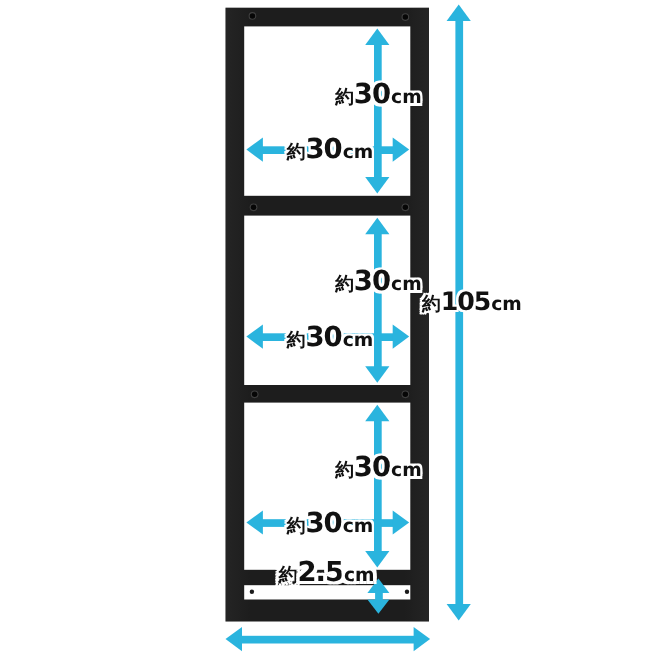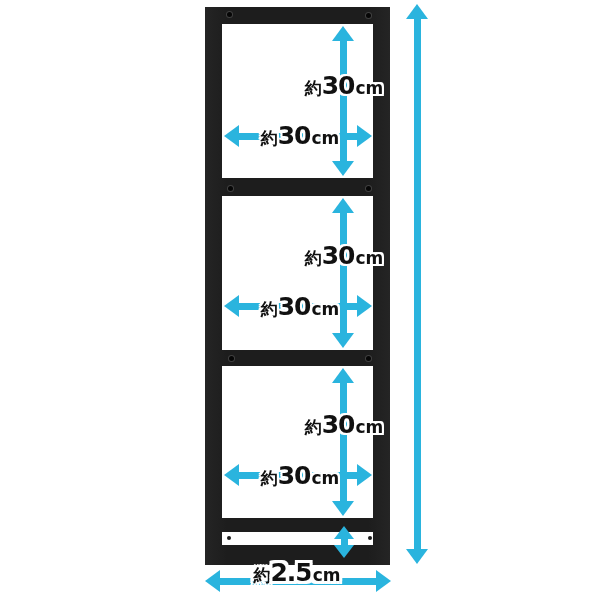--- a/index.html
+++ b/index.html
@@ -146,26 +146,29 @@
     <span class="pfx">約</span><span class="val">30</span><span class="unit">cm</span>
   </div>
 
   <div class="dim-label" style="left:344px;top:243px;">
     <span class="pfx">約</span><span class="val">30</span><span class="unit">cm</span>
   </div>
   <div class="dim-label" style="left:300px;top:294px;">
     <span class="pfx">約</span><span class="val">30</span><span class="unit">cm</span>
   </div>
 
+  <div class="dim-label md" style="left:429px;top:264px;">
+    <span class="pfx">約</span><span class="val">105</span><span class="unit">cm</span>
+  </div>
 
   <div class="dim-label" style="left:344px;top:412px;">
     <span class="pfx">約</span><span class="val">30</span><span class="unit">cm</span>
   </div>
   <div class="dim-label" style="left:300px;top:463px;">
     <span class="pfx">約</span><span class="val">30</span><span class="unit">cm</span>
   </div>
 
-  <div class="dim-label heavy" style="left:297px;top:560px;">
+  <div class="dim-label heavy" style="left:297px;top:507px;">
     <span class="pfx">約</span><span class="val">2.5</span><span class="unit">cm</span>
   </div>
 
 
 </div>
 
 </body></html>

